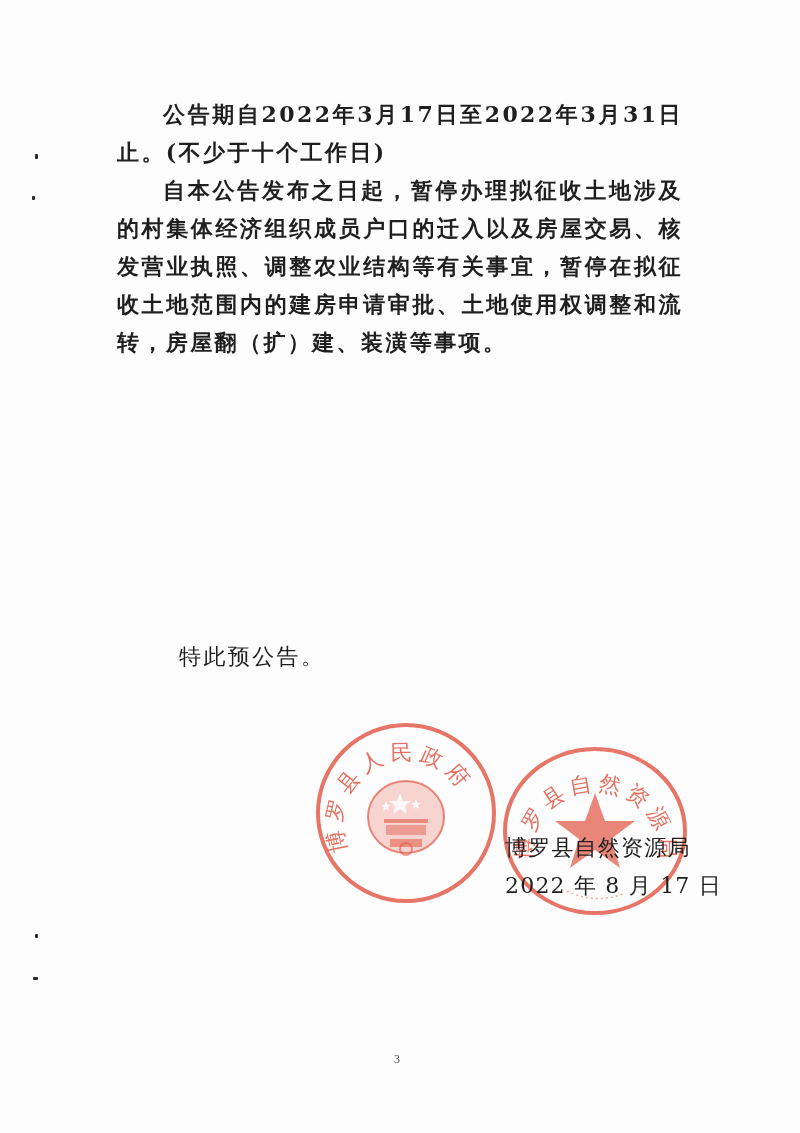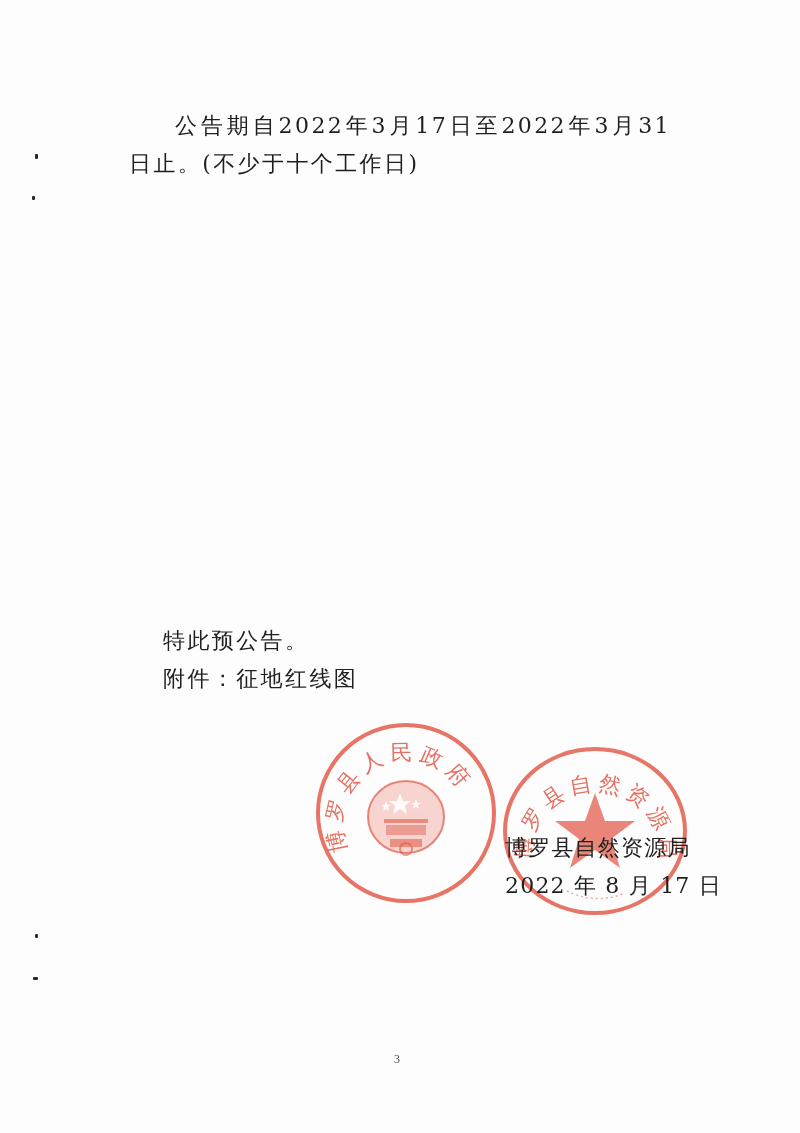--- a/index.html
+++ b/index.html
@@ -26,32 +26,33 @@
       position: absolute;
       left: 117px;
       top: 95px;
       width: 566px;
       font-size: 22px;
       line-height: 38px;
       letter-spacing: 2.4px;
       text-align: justify;
     }
     .para {
-      margin: 12px;
+      margin: 0;
       text-indent: 46px;
+      font-weight: bold;
     }
     .closing {
       position: absolute;
       left: 163px;
       top: 622px;
       font-size: 22px;
       line-height: 38px;
       letter-spacing: 2.4px;
     }
-    .closing div { margin: 0; }
+    .closing div { margin: 16px; text-align: center; }
 
     .seal {
       position: absolute;
       border-radius: 50%;
       border: 4px solid rgba(222, 70, 50, 0.82);
       box-sizing: border-box;
       opacity: 0.9;
     }
     .seal-gov {
       left: 316px;
@@ -99,25 +100,25 @@
 
 <div class="page">
 
   <div class="speck" style="left:35px;top:154px;width:3px;height:5px;"></div>
   <div class="speck" style="left:32px;top:196px;width:3px;height:4px;"></div>
   <div class="speck" style="left:35px;top:934px;width:3px;height:4px;"></div>
   <div class="speck" style="left:33px;top:977px;width:5px;height:3px;"></div>
 
   <div class="body-text">
     <p class="para">公告期自2022年3月17日至2022年3月31日止。(不少于十个工作日)</p>
+    <p class="para">自本公告发布之日起，暂停办理拟征收土地涉及的村集体经济组织成员户口的迁入以及房屋交易、核发营业执照、调整农业结构等有关事宜，暂停在拟征收土地范围内的建房申请审批、土地使用权调整和流转，房屋翻（扩）建、装潢等事项。</p>
   </div>
 
   <div class="closing">
     <div>特此预公告。</div>
-    <div>附件：征地红线图</div>
   </div>
 
   <div class="seal seal-gov">
     <svg width="172" height="172" viewBox="0 0 172 172">
       <defs>
         <path id="govArc" d="M 30 128 A 64 64 0 1 1 142 128"></path>
       </defs>
       <text font-size="22" fill="rgba(222,70,50,0.85)" font-family="DejaVu Serif, serif" letter-spacing="6">
         <textPath href="#govArc" startOffset="2%">博罗县人民政府</textPath>
       </text>

